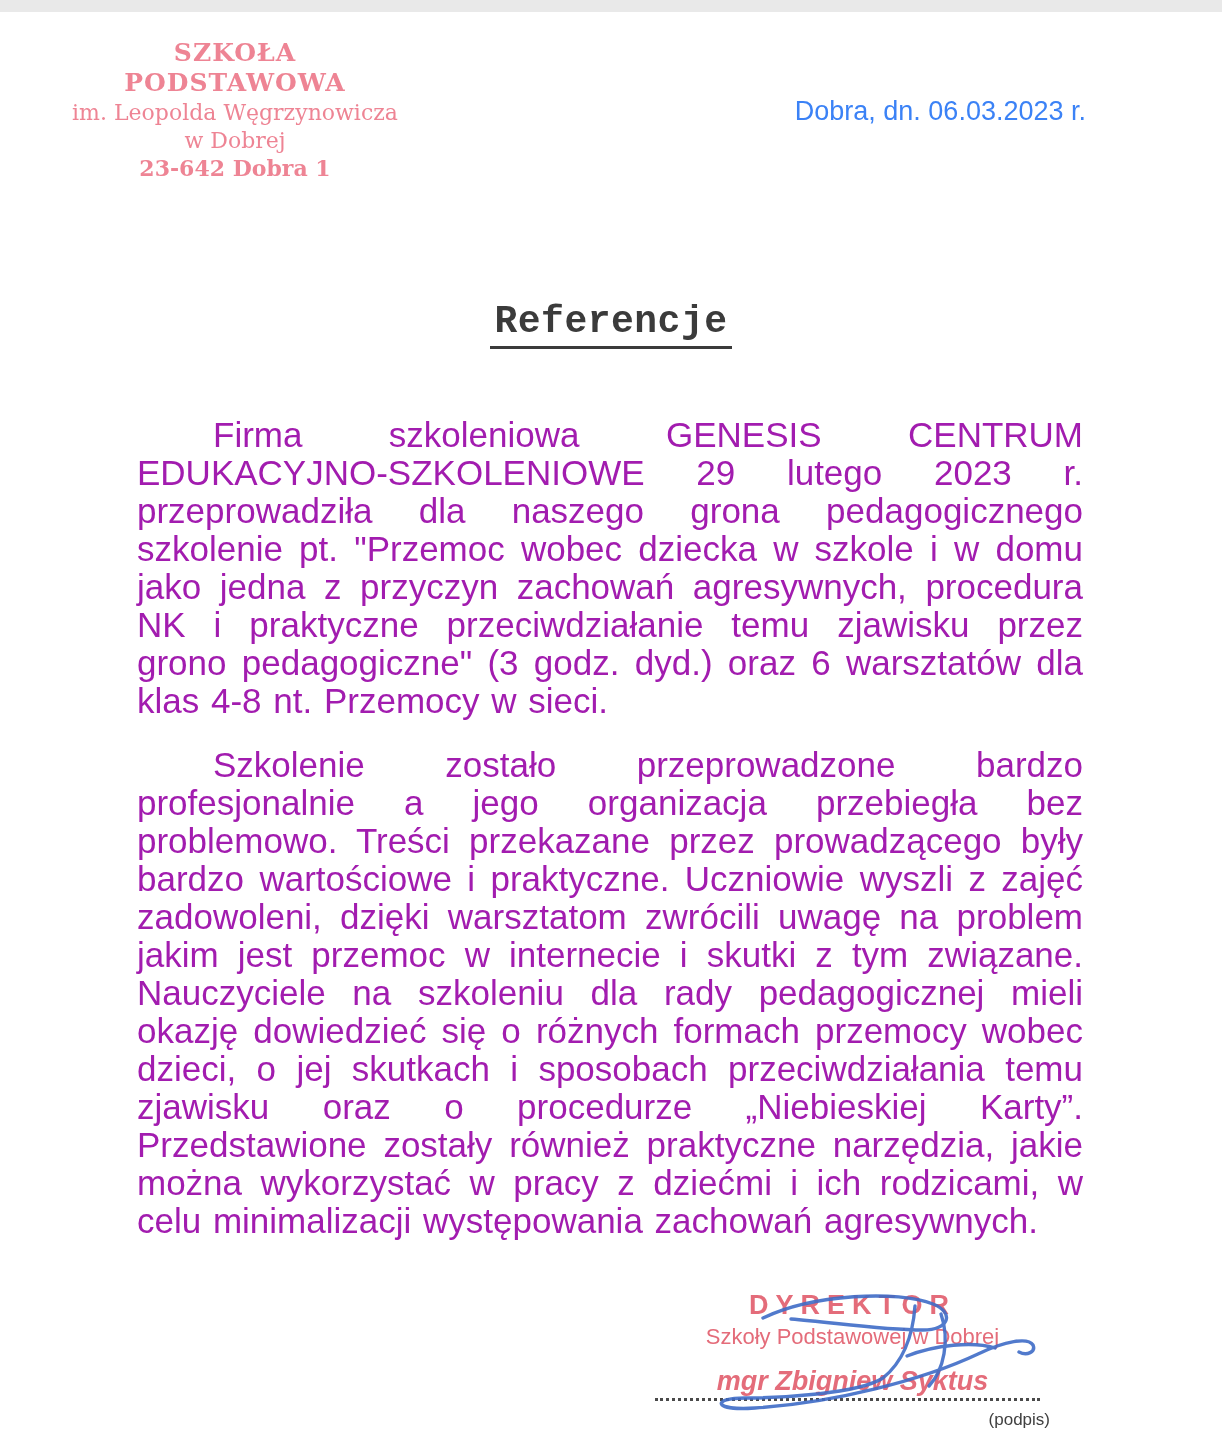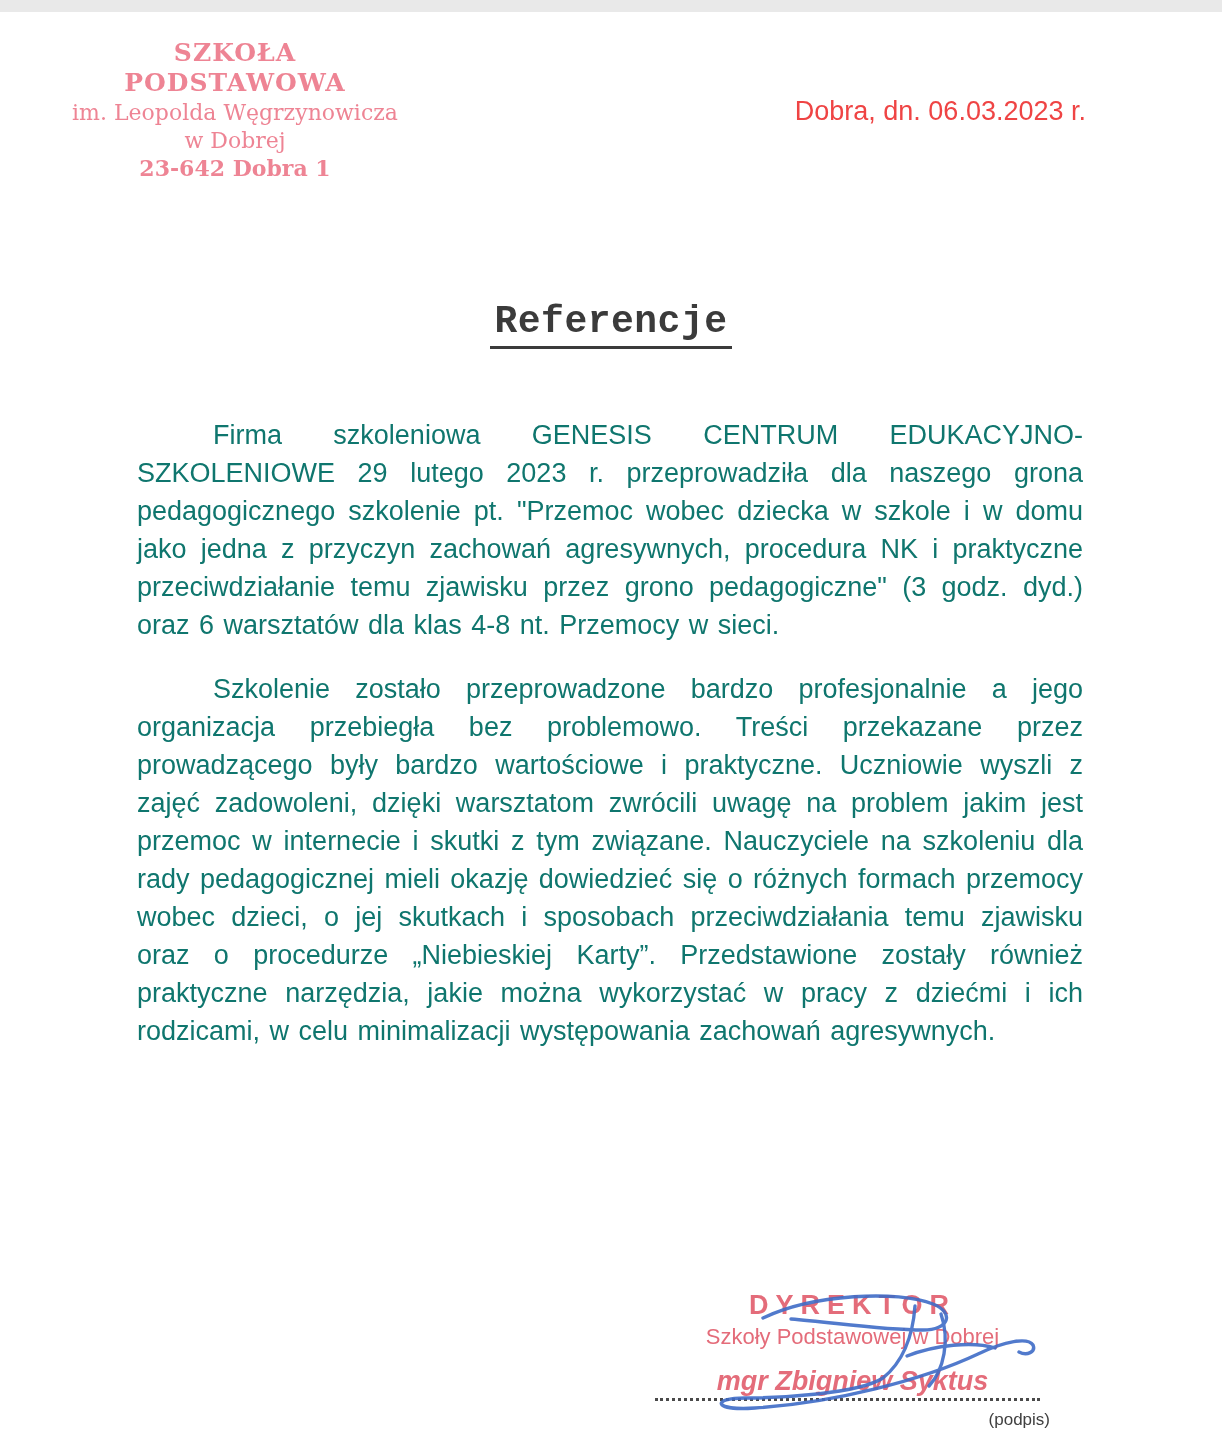--- a/index.html
+++ b/index.html
@@ -30,21 +30,21 @@
   .school-stamp .s-line2 { font-size: 22px; margin-top: 3px; text-align: center; }
   .school-stamp .s-line3 { font-size: 22px; margin-top: 2px; }
   .school-stamp .s-line4 { font-size: 22px; font-weight: bold; margin-top: 2px; }
 
   
   .date-line {
     position: absolute;
     top: 84px;
     right: 136px;
     font-size: 27px;
-    color: #ef4444;
+    color: #3b82f6;
   }
 
   
   .doc-title-wrap {
     position: absolute;
     top: 288px;
     left: 0;
     width: 100%;
     text-align: center;
   }
@@ -58,22 +58,22 @@
     letter-spacing: 0.5px;
     font-family: Liberation Mono, monospace;
   }
 
   
   .body-text {
     position: absolute;
     top: 404px;
     left: 137px;
     width: 946px;
-    color: #0f766e;
-    font-size: 27px;
+    color: #a21caf;
+    font-size: 35px;
     line-height: 38px;
     text-align: justify;
   }
   .body-text p {
     text-indent: 76px;
     margin-bottom: 26px;
     word-spacing: 2px;
   }
 
   

